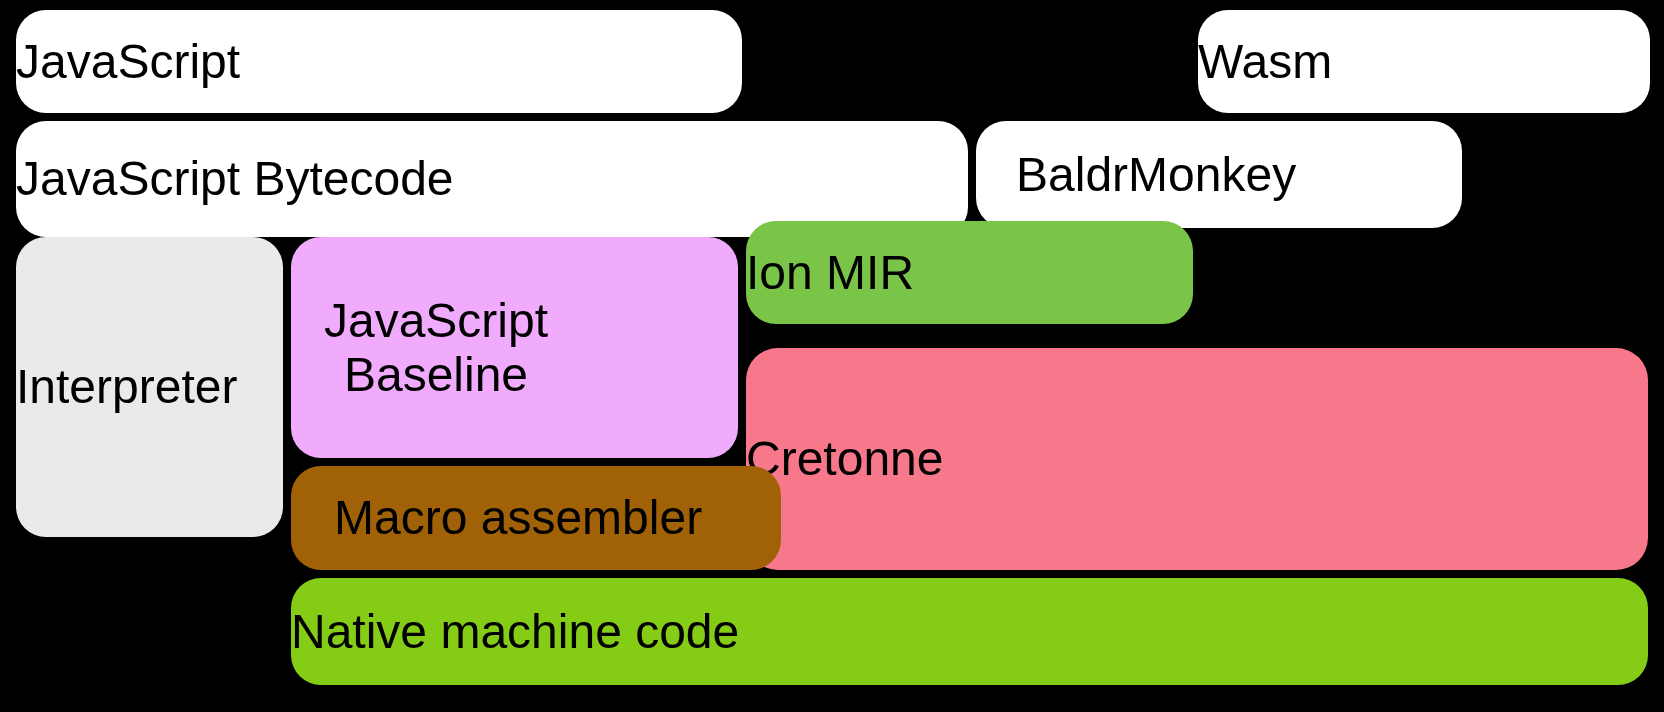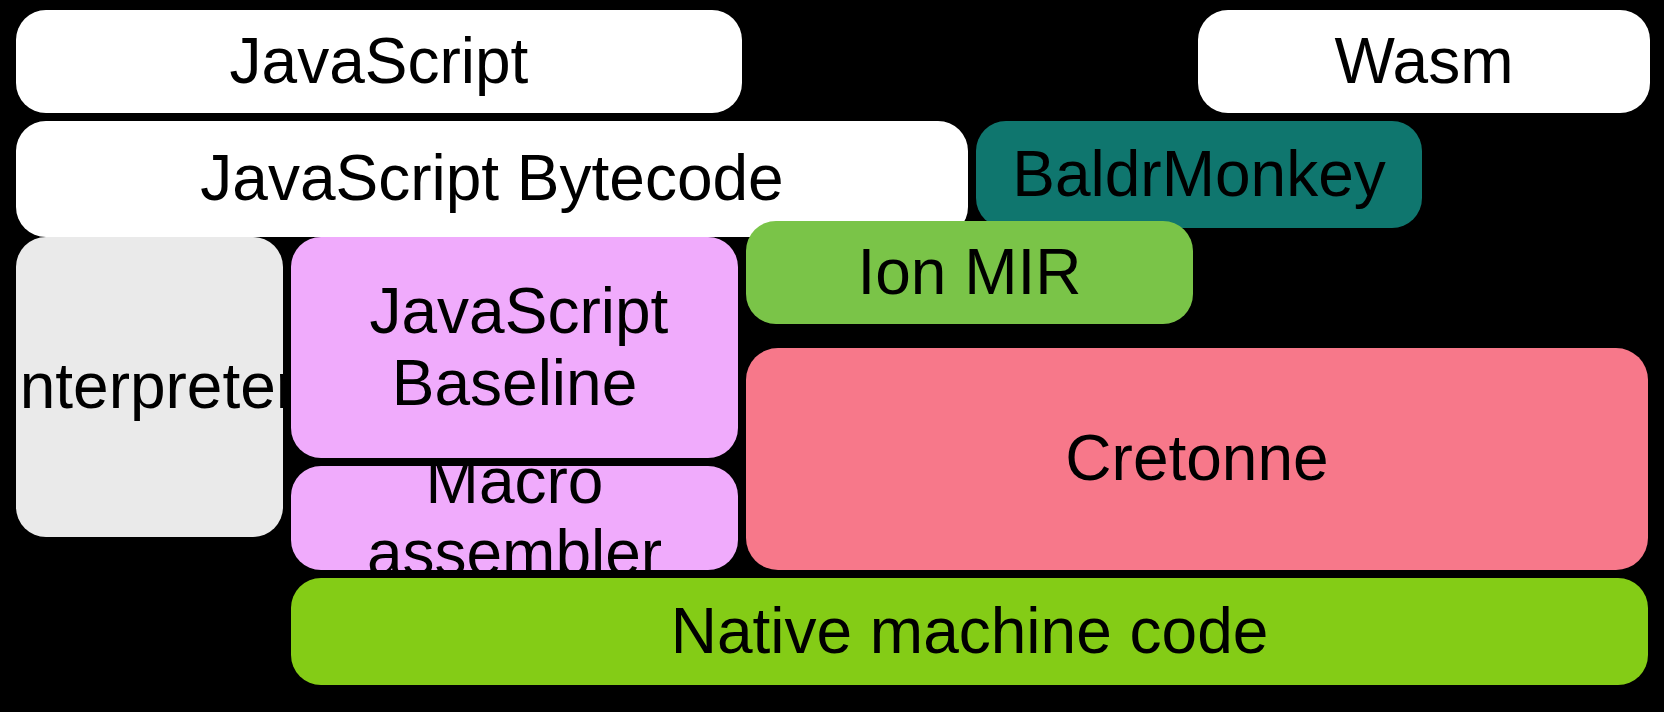--- a/index.html
+++ b/index.html
@@ -13,23 +13,23 @@
     height: 712px;
     overflow: hidden;
     font-family: "Liberation Sans", sans-serif;
   }
   .box {
     position: absolute;
     background: #ffffff;
     border-radius: 30px;
     display: flex;
     align-items: center;
-    justify-content: center;
+    justify-content: flex-start;
     text-align: center;
-    font-size: 64px;
+    font-size: 48px;
     line-height: 1.12;
     color: #000000;
   }
   .box span { display: inline-block; }
 
   #b-javascript   { left: 16px;   top: 10px;  width: 726px;  height: 103px; }
   #b-asmjs        { left: 748px;  top: 10px;  width: 444px;  height: 103px; }
   #b-wasm         { left: 1198px; top: 10px;  width: 452px;  height: 103px; }
 
   #b-bytecode     { left: 16px;   top: 121px; width: 952px;  height: 116px; }
@@ -56,41 +56,41 @@
 
 
   <div class="box" id="b-wasm" style="background-color: rgb(255, 255, 255);">
     <span>Wasm</span>
   </div>
 
   <div class="box" id="b-bytecode" style="background-color: rgb(255, 255, 255);">
     <span>JavaScript Bytecode</span>
   </div>
 
-  <div class="box" id="b-baldrmonkey" style="background-color: #0f766e;">
+  <div class="box" id="b-baldrmonkey" style="background-color: #ffffff; padding-left: 40px;">
     <span>BaldrMonkey</span>
   </div>
 
   <div class="box" id="b-interpreter" style="background-color: rgb(234, 234, 234);">
     <span>Interpreter</span>
   </div>
 
   <div class="box" id="b-baseline" style="background-color: #f0abfc;">
     <span>JavaScript Baseline</span>
   </div>
 
   <div class="box" id="b-ionmir" style="background-color: rgb(122, 196, 72);">
     <span>Ion MIR</span>
   </div>
 
   <div class="box" id="b-cretonne" style="background-color: rgb(247, 120, 138);">
     <span>Cretonne</span>
   </div>
 
-  <div class="box" id="b-macro" style="background-color: #f0abfc;">
+  <div class="box" id="b-macro" style="background-color: #a16207; padding-left: 43px;">
     <span>Macro assembler</span>
   </div>
 
   <div class="box" id="b-native" style="background-color: #84cc16;">
     <span>Native machine code</span>
   </div>
 
 </div>
 
 </body></html>

